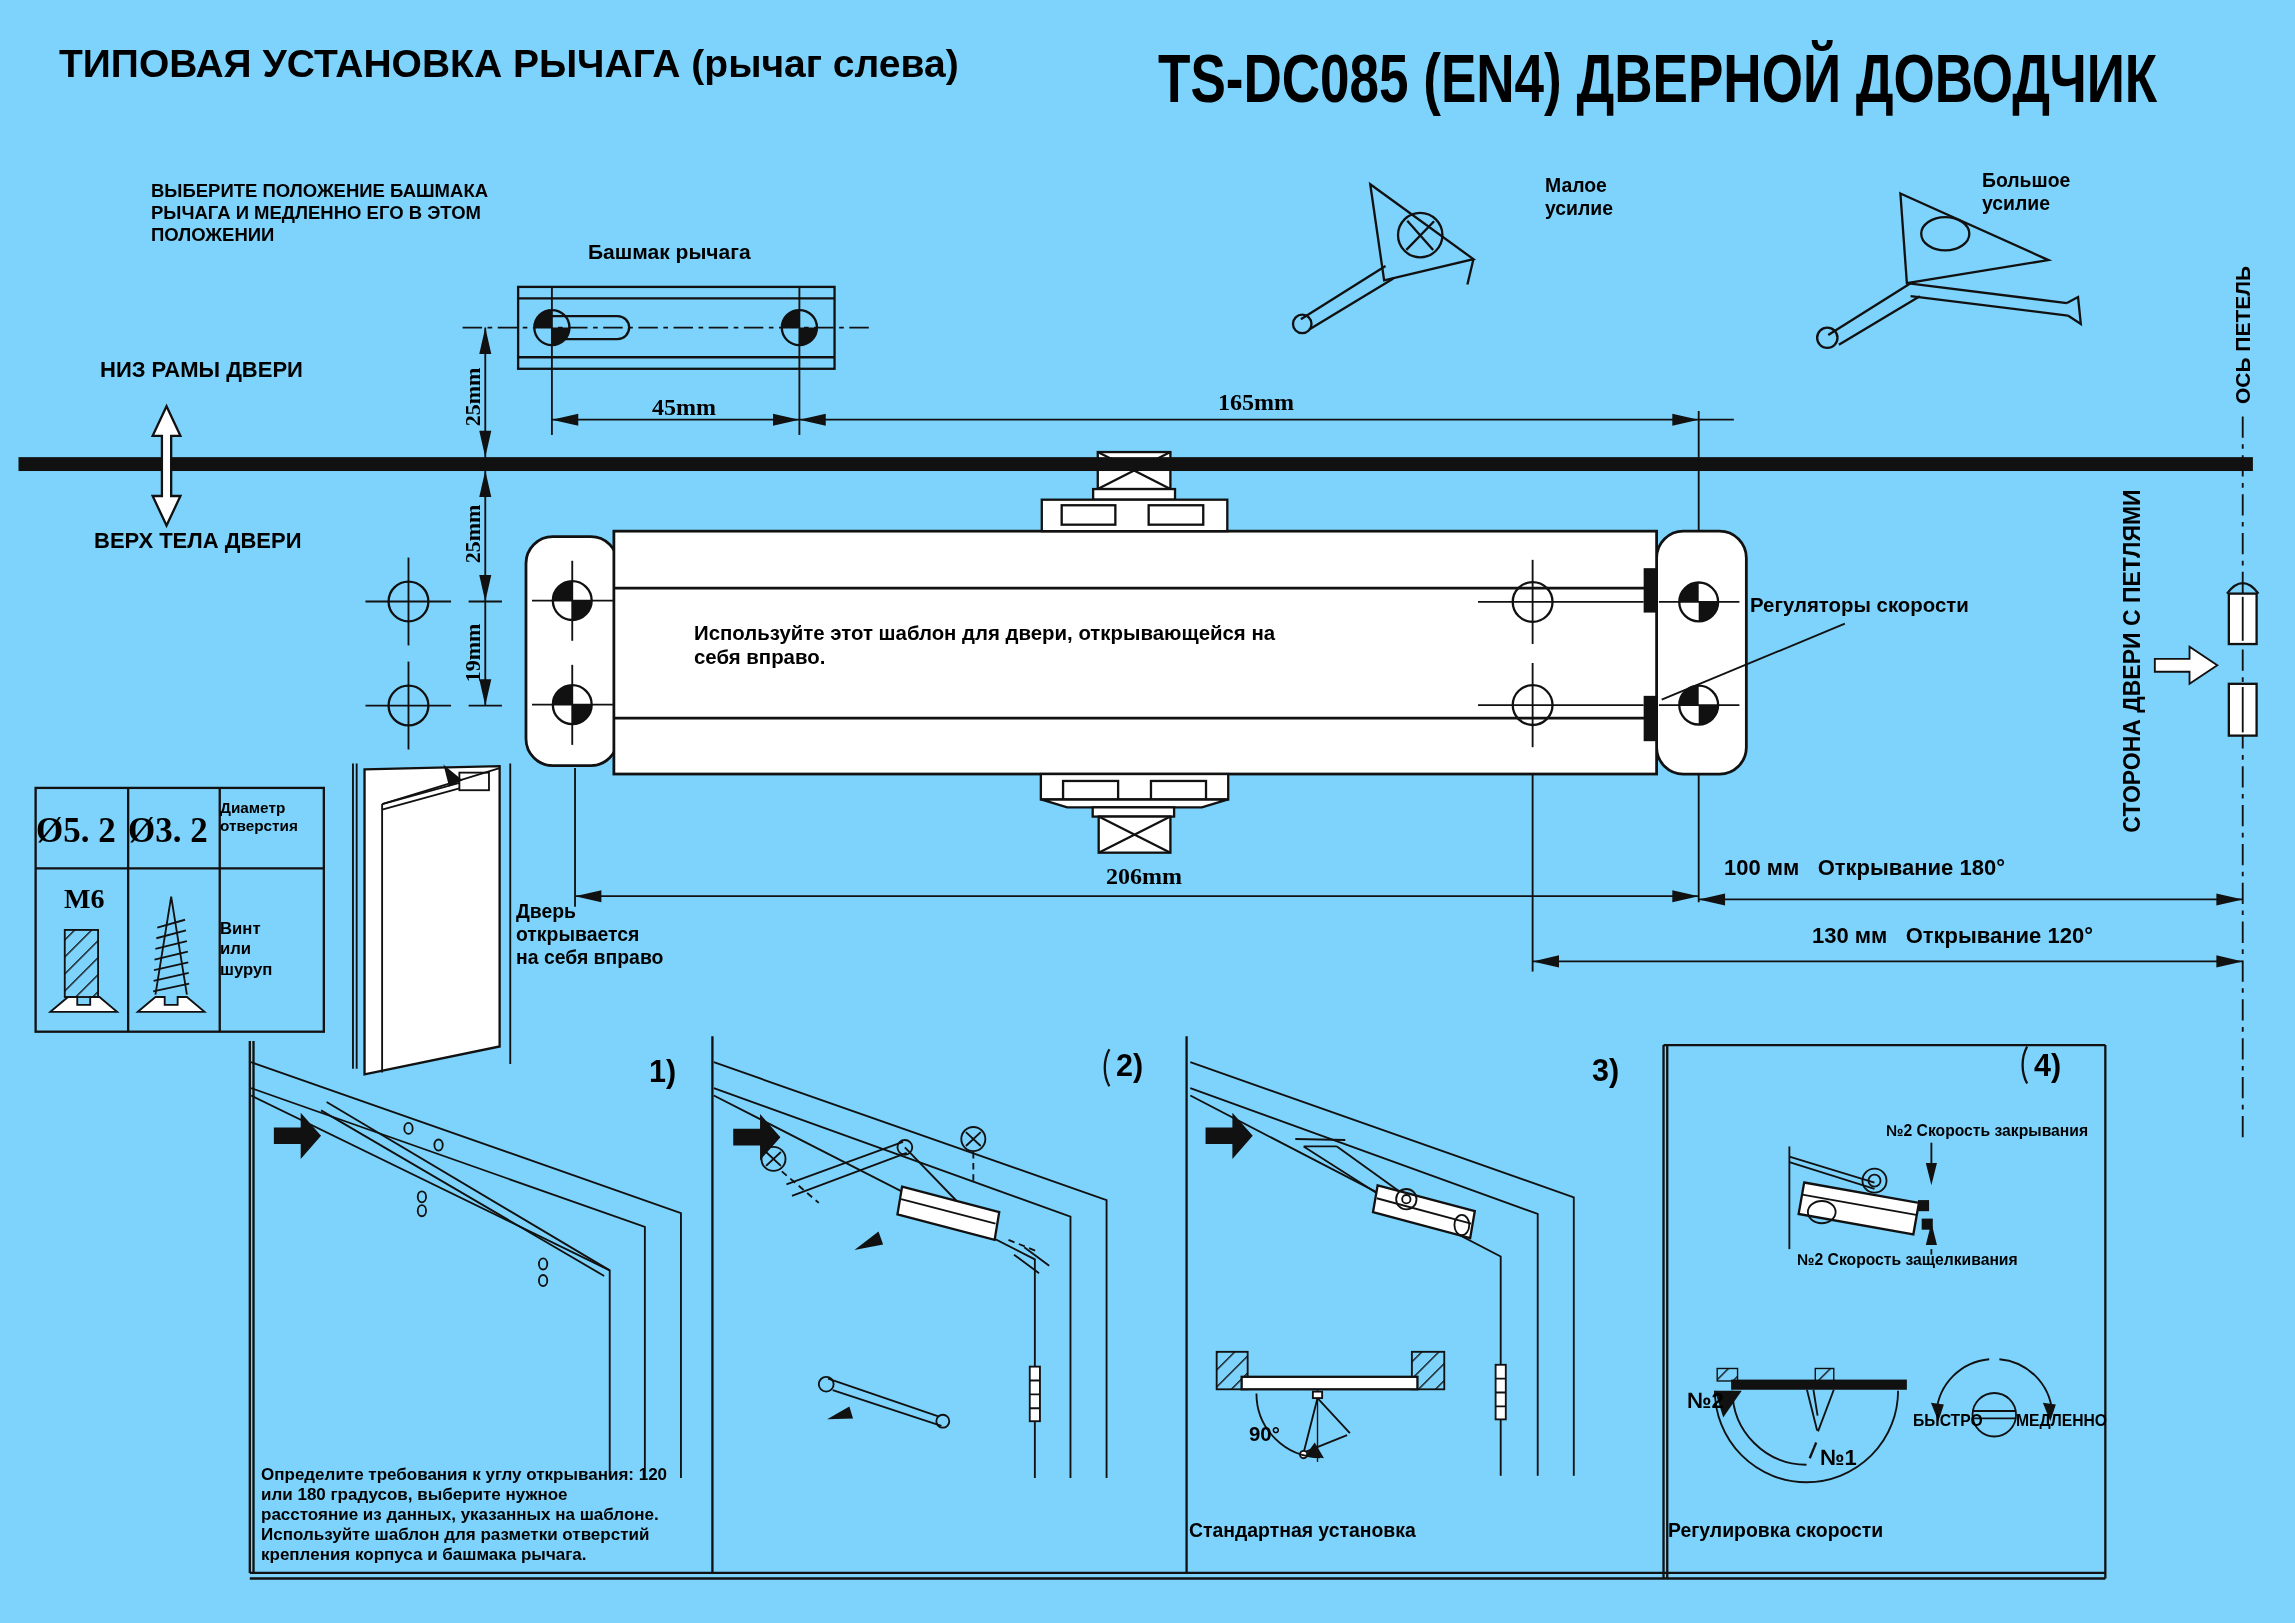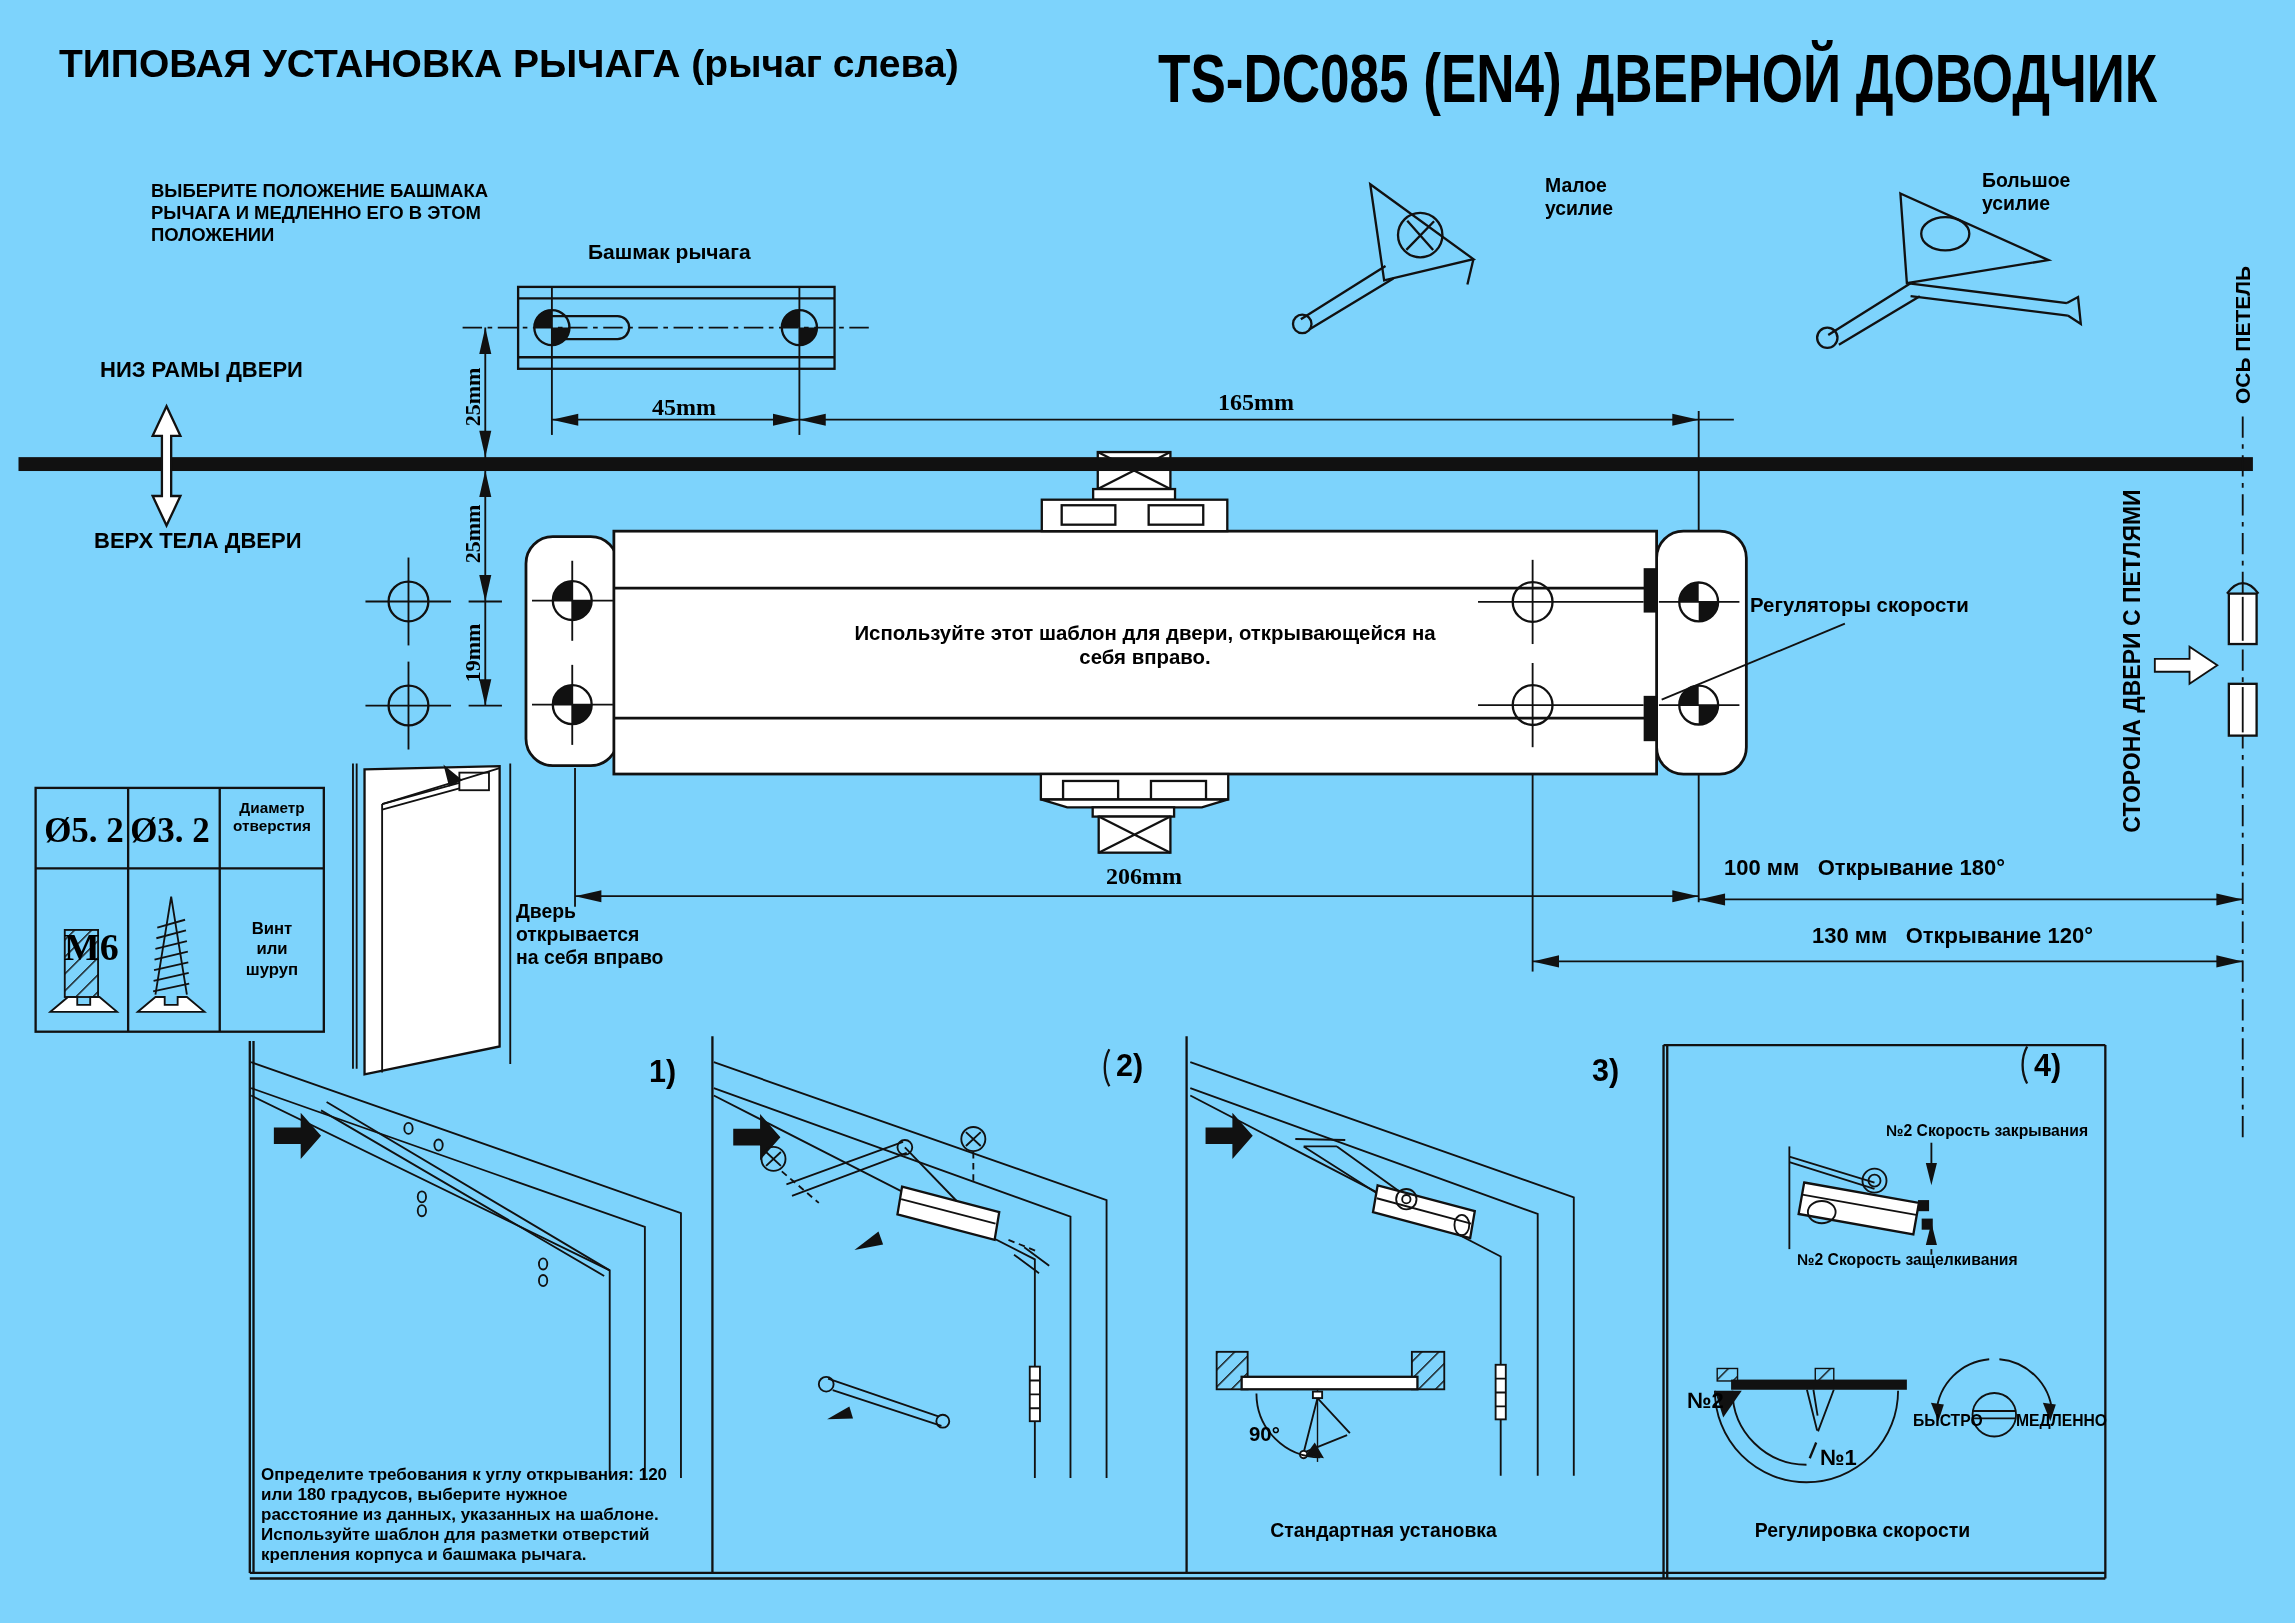--- a/index.html
+++ b/index.html
@@ -1,20 +1,20 @@
 <!DOCTYPE html>
 <html style="font-size:7.4px"><head>
 <meta charset="utf-8">
 <style>
 html,body{margin:0;padding:0;background:#fff}
 .page{position:relative;width:2295px;height:1623px;background:#7dd3fc;font-family:"Liberation Sans",sans-serif;color:#000;overflow:hidden}
 svg.art{position:absolute;left:0;top:0}
 .lbl{position:absolute;font-weight:bold;white-space:pre-line;line-height:1.16}
 .ser{font-family:"Liberation Serif",serif}
-.ctr{text-align:center}
+.ctr{}
 .rot{transform:translate(-50%,-50%) rotate(-90deg);white-space:nowrap}
 .nw{white-space:pre}
 </style>
 </head>
 <body>
 
 <div class="page">
 
 <svg class="art" width="2295" height="1623" viewBox="0 0 4961 3508">
 <defs>
@@ -354,21 +354,21 @@
 на себя вправо</div>
 <div class="lbl" style="left:1545px;top:174px;font-size:19.4px;line-height:23px">Малое
 усилие</div>
 <div class="lbl" style="left:1982px;top:169px;font-size:19.4px;line-height:23px">Большое
 усилие</div>
 
 <div class="lbl ser ctr" style="left:36px;top:811px;width:96px;font-size:35px">Ø5. 2</div>
 <div class="lbl ser ctr" style="left:128px;top:811px;width:84px;font-size:35px">Ø3. 2</div>
 <div class="lbl ctr" style="left:220px;top:799px;width:104px;font-size:15.3px;line-height:18px">Диаметр
 отверстия</div>
-<div class="lbl ser" style="left:64px;top:925px;font-size:38px">M6</div>
+<div class="lbl ser" style="left:64px;top:883px;font-size:28px">M6</div>
 <div class="lbl ctr" style="left:220px;top:919px;width:104px;font-size:16.7px;line-height:20.4px">Винт
 или
 шуруп</div>
 
 <div class="lbl" style="left:649px;top:1054px;font-size:30.5px">1)</div>
 <div class="lbl" style="left:1116px;top:1048px;font-size:30.5px">2)</div>
 <div class="lbl" style="left:1592px;top:1053px;font-size:30.5px">3)</div>
 <div class="lbl" style="left:2034px;top:1048px;font-size:30.5px">4)</div>
 
 <div class="lbl" style="left:261px;top:1465px;font-size:17px;line-height:20px">Определите требования к углу открывания: 120

